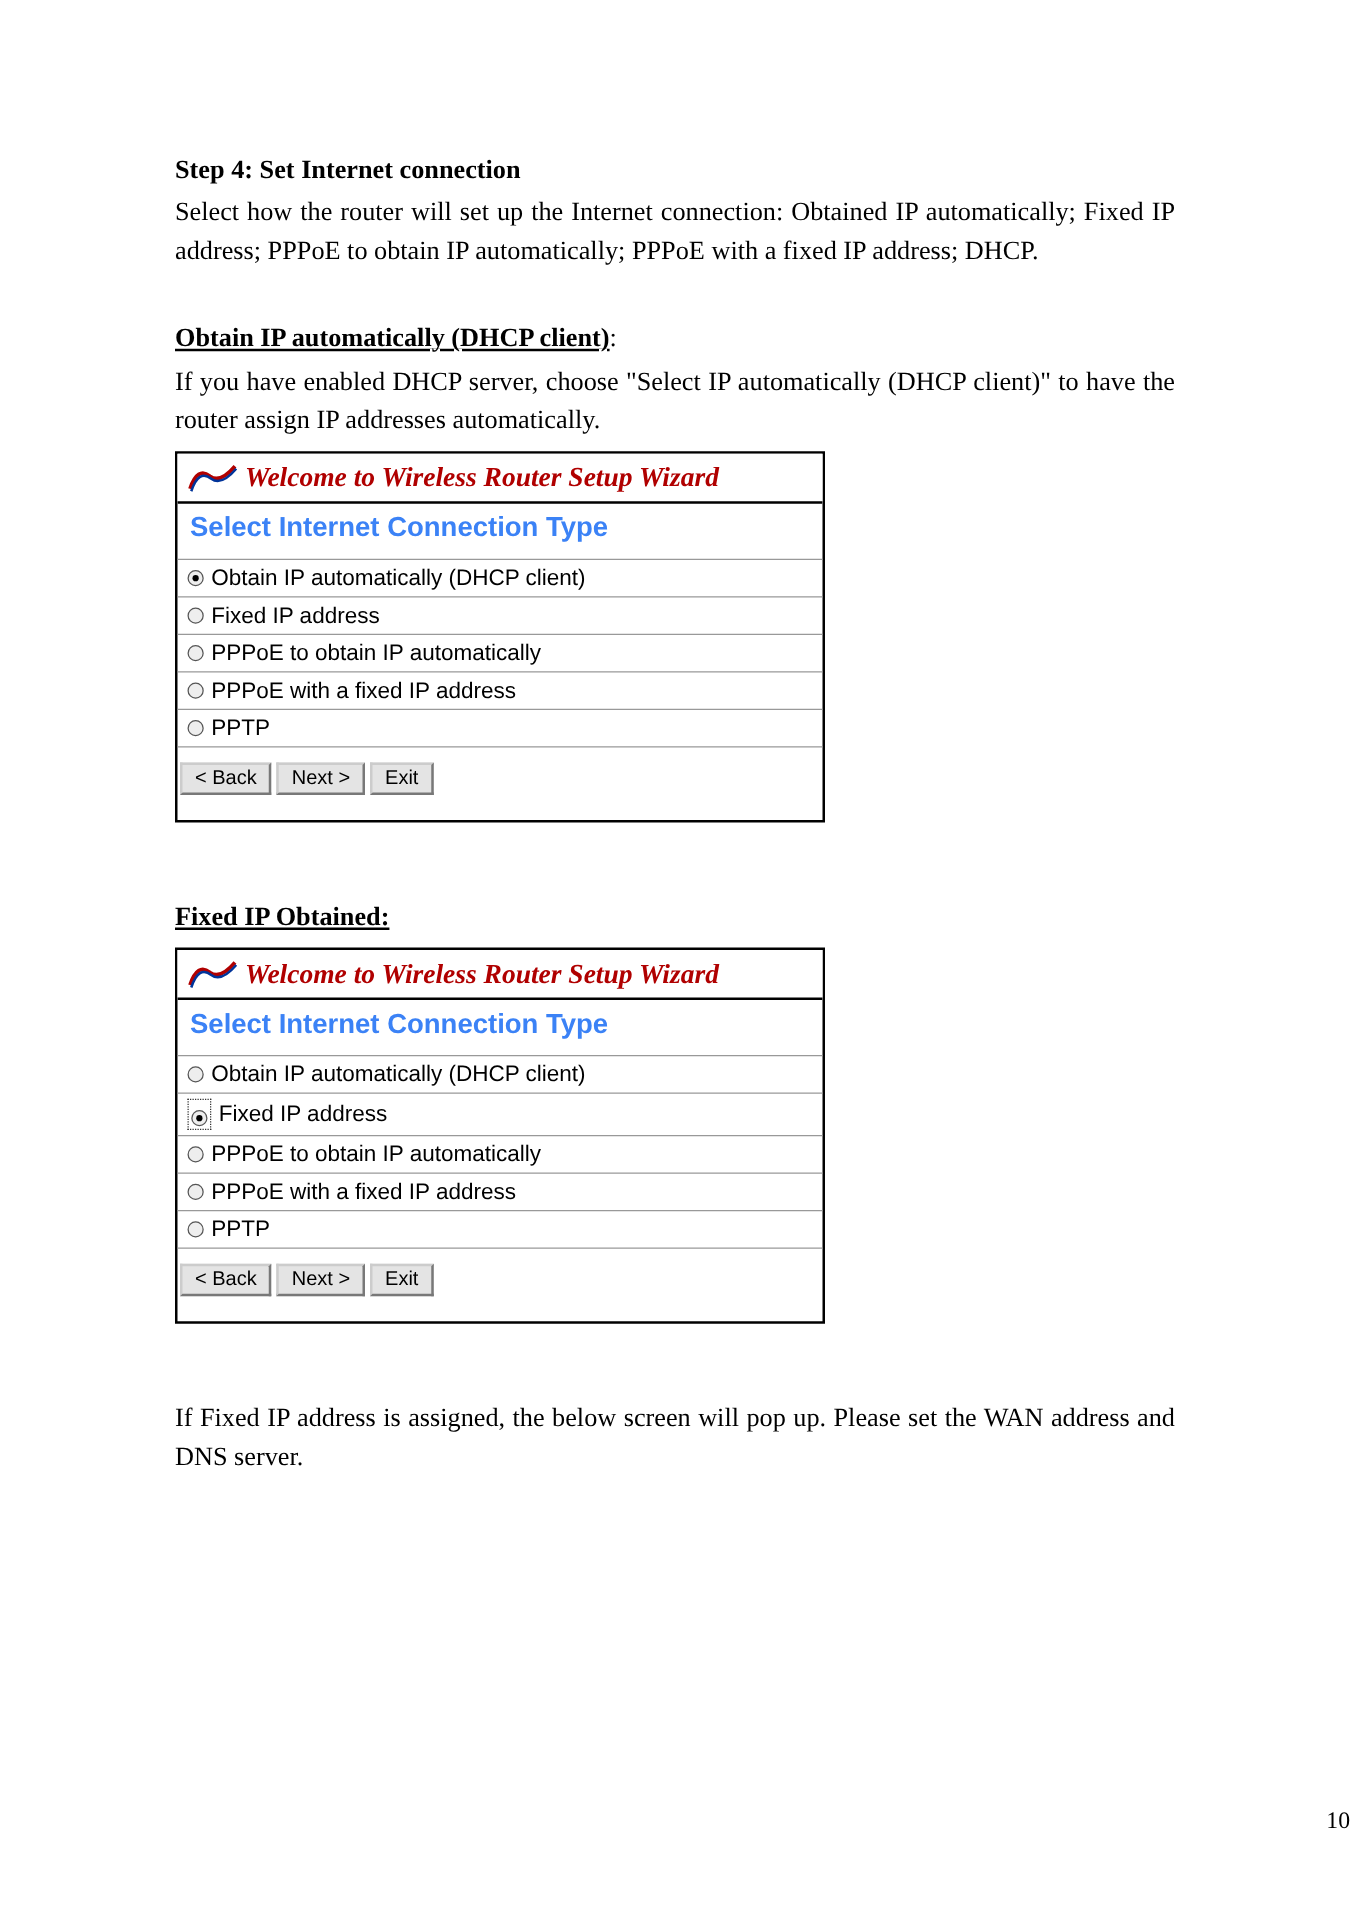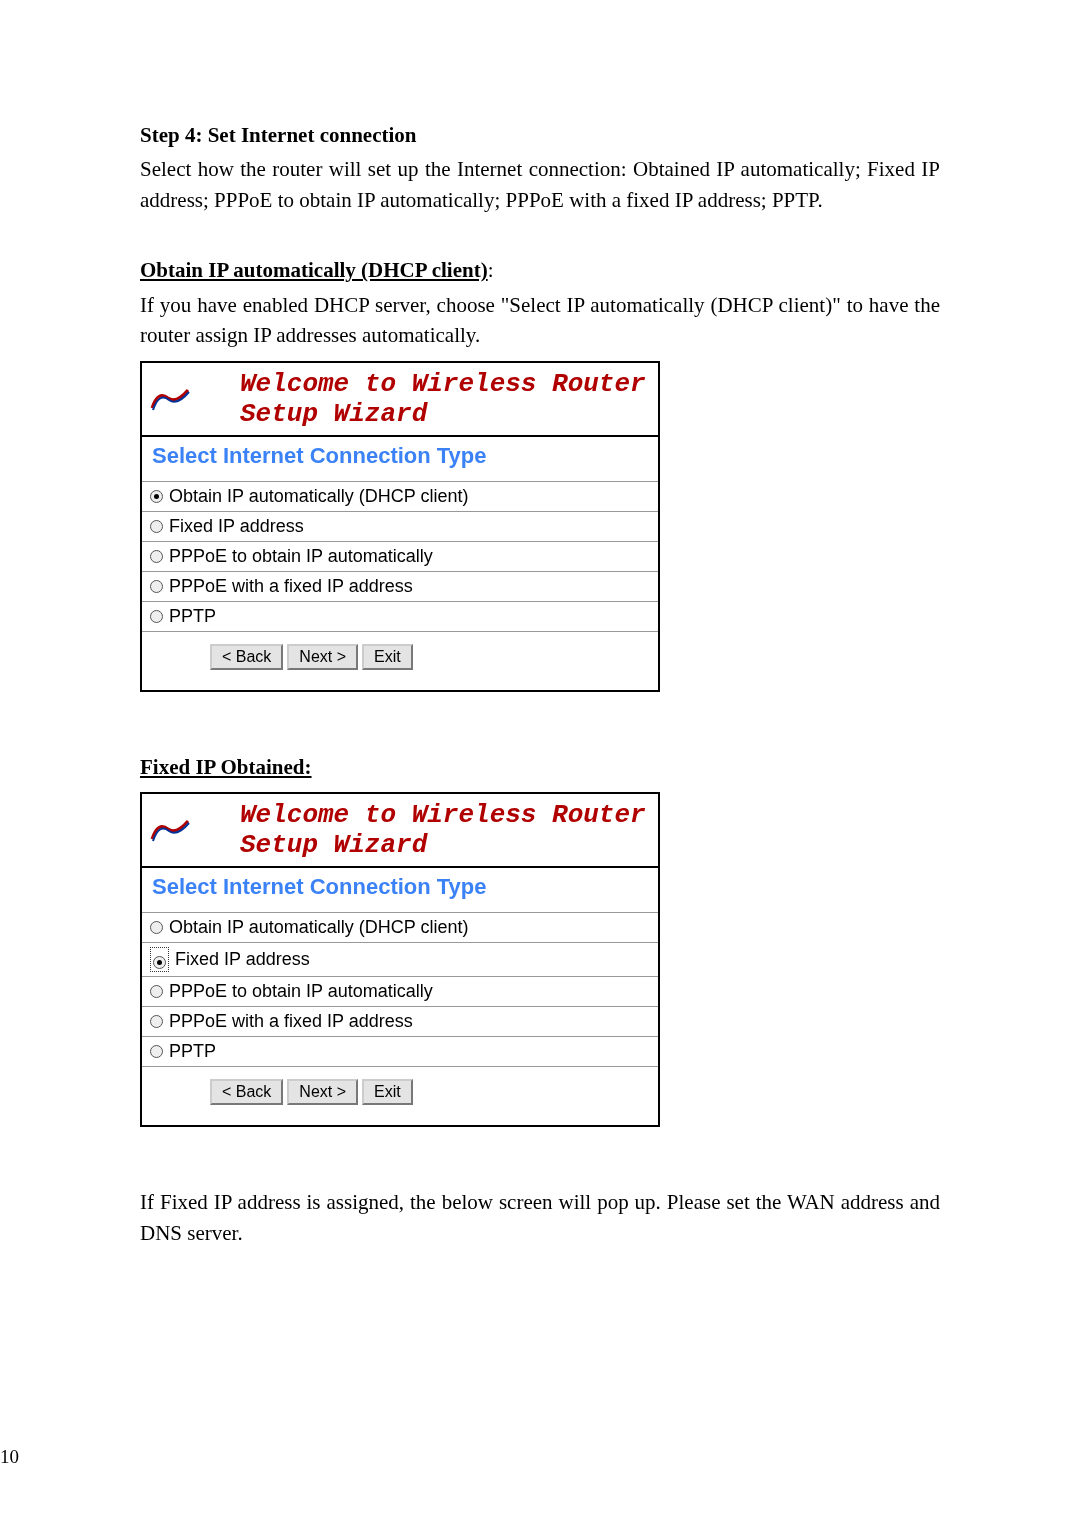--- a/index.html
+++ b/index.html
@@ -37,23 +37,22 @@
       width: 40px;
       height: 26px;
       position: relative;
       display: inline-block;
     }
     .wiz-logo svg { width: 40px; height: 26px; }
     .wiz-title {
       font-weight: bold;
       font-style: italic;
       color: #b00000;
-      font-size: 26px;
-      font-family: Liberation Mono, monospace;
-      margin-left: 44px;
+      font-size: 22px;
+      font-family: Liberation Serif, serif;
     }
     .wiz-subtitle {
       color: #3b82f6;
       font-weight: bold;
       font-size: 22px;
       padding: 6px 10px 12px 10px;
       font-family: Arial, Helvetica, sans-serif;
     }
     .options {
       border-top: 1px solid #999;
@@ -81,47 +80,46 @@
       content: "";
       width: 5px; height: 5px;
       background: #000;
       border-radius: 50%;
     }
     .focused {
       border: 1px dotted #333;
       padding: 1px 2px;
     }
     .btnbar {
-      padding: 12px 10px 20px 28px;
+      padding: 12px 10px 20px 2px;
       display: flex;
       gap: 4px;
-      margin-left: 40px;
     }
     .btn {
       font-family: Arial, Helvetica, sans-serif;
       font-size: 16px;
       padding: 2px 10px;
       background: #e4e4e4;
       border: 2px outset #ccc;
       color: #000;
       cursor: pointer;
     }
     .pagenum {
       position: absolute;
       bottom: 60px;
       left: 0; right: 0;
-      text-align: left;
+      text-align: right;
       font-size: 19px;
     }
   </style>
 </head>
 <body>
 
 <p class="para"><span class="bold">Step 4: Set Internet connection</span></p>
-<p class="para">Select how the router will set up the Internet connection: Obtained IP automatically; Fixed IP address; PPPoE to obtain IP automatically; PPPoE with a fixed IP address; PPTP.</p>
+<p class="para">Select how the router will set up the Internet connection: Obtained IP automatically; Fixed IP address; PPPoE to obtain IP automatically; PPPoE with a fixed IP address; DHCP.</p>
 
 <div class="section-gap"></div>
 
 <p class="para">
   <span class="bold underline">Obtain IP automatically (DHCP client)</span><span>:</span>
 </p>
 <p class="para">If you have enabled DHCP server, choose "Select IP automatically (DHCP client)" to have the router assign IP addresses automatically.</p>
 
 <div class="dialog">
   <div class="dialog-header">

